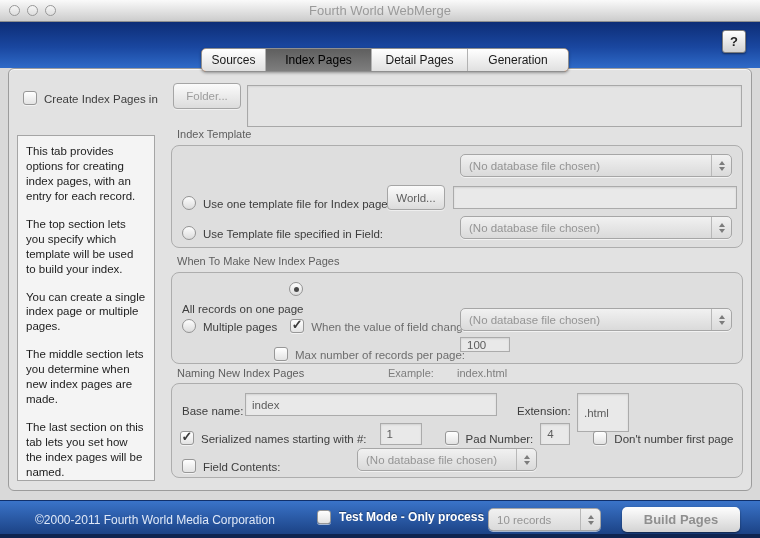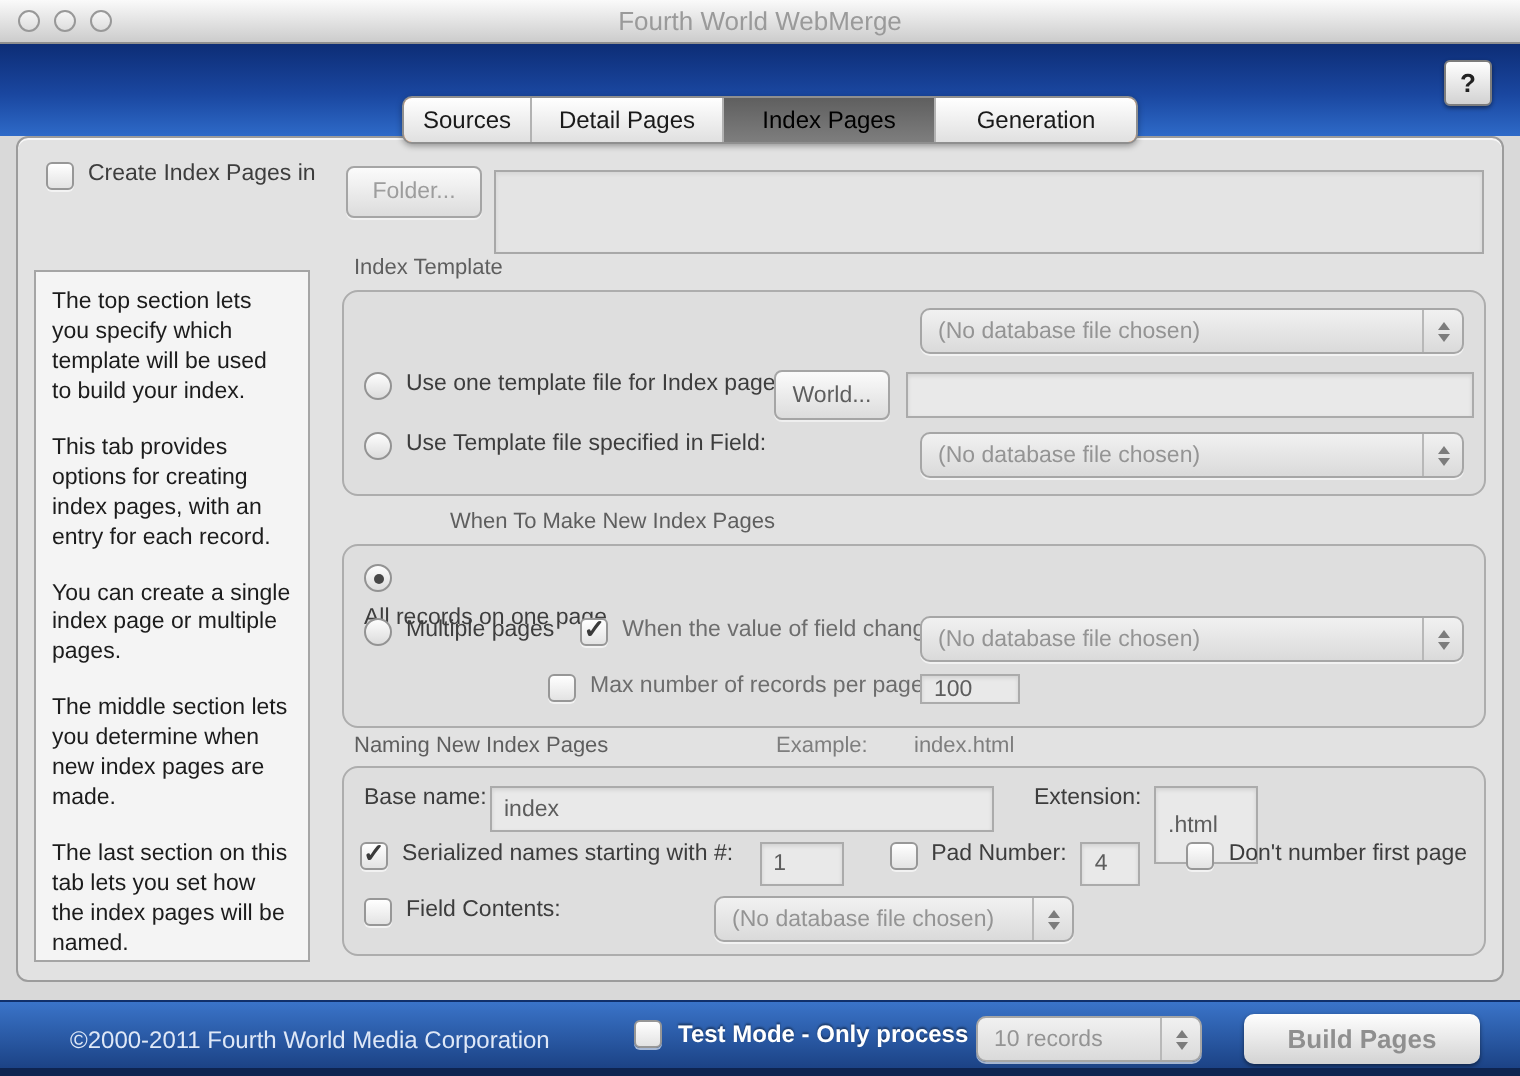--- a/index.html
+++ b/index.html
@@ -23,21 +23,21 @@
           overflow:hidden; box-shadow:0 1px 3px rgba(0,0,0,.35); z-index:5; background:#f97316; }
   .segment { height:22px; line-height:22px; text-align:center; font-size:12px; color:#1a1a1a;
              background:linear-gradient(#ffffff,#e0e0e0); border-right:1px solid #b2b2b2; }
   .segment.last { border-right:none; }
   .segment.selected { background:linear-gradient(#5f5f5f,#7e7e7e); color:#000; }
 
   
   .panel { position:absolute; left:8px; top:68px; width:744px; height:423px; background:#e2e2e2;
            border:1px solid #9c9c9c; border-radius:6px; box-shadow:inset 0 1px 0 rgba(255,255,255,.75); }
 
-  .prow { position:absolute; display:flex; align-items:flex-start; gap:7px; height:24px; font-size:11.5px; color:#3d3d3d; white-space:nowrap; }
+  .prow { position:absolute; display:flex; align-items:flex-end; gap:7px; height:24px; font-size:11.5px; color:#3d3d3d; white-space:nowrap; }
 
   
   .cb { width:14px; height:14px; border:1px solid #979797; border-radius:3px; background:linear-gradient(#ffffff,#e3e3e3);
         display:inline-flex; align-items:center; justify-content:center; flex:0 0 auto; box-shadow:0 1px 0 rgba(255,255,255,.6); position:relative; }
   .cb.checked::after { content:"✓"; font-size:13px; font-weight:bold; color:#3b3b3b; position:relative; top:-2px; }
   .radio { width:14px; height:14px; border:1px solid #939393; border-radius:50%; background:linear-gradient(#fdfdfd,#dcdcdc);
            display:inline-flex; align-items:center; justify-content:center; flex:0 0 auto; }
   .radio.selected::after { content:""; width:5px; height:5px; border-radius:50%; background:#474747; }
 
   
@@ -89,37 +89,37 @@
     </div>
     <div class="wtitle">Fourth World WebMerge</div>
   </div>
 
   <div class="header">
     <button class="helpbtn">?</button>
   </div>
 
   <div class="tabs">
     <div class="segment" style="width:64px">Sources</div>
+    <div class="segment selected" style="width:106px">Index Pages</div>
     <div class="segment" style="width:96px">Detail Pages</div>
-    <div class="segment selected" style="width:106px">Index Pages</div>
     <div class="segment last" style="width:100px">Generation</div>
   </div>
 
   <div class="panel">
 
     <div class="prow" style="left:14px; top:12px;">
       <span class="cb"></span>
       <span>Create Index Pages in</span>
     </div>
     <div class="btn disabled" style="left:164px; top:14px; width:68px; height:26px;">Folder...</div>
     <div class="bigfield" style="left:238px; top:16px; width:495px; height:42px;"></div>
 
     <div class="sidebar">
+      <p>This tab provides options for creating index pages, with an entry for each record.</p>
       <p>The top section lets you specify which template will be used to build your index.</p>
-      <p>This tab provides options for creating index pages, with an entry for each record.</p>
       <p>You can create a single index page or multiple pages.</p>
       <p>The middle section lets you determine when new index pages are made.</p>
       <p>The last section on this tab lets you set how the index pages will be named.</p>
     </div>
 
     <div class="glabel" style="left:168px; top:59px;">Index Template</div>
     <div class="gbox" style="left:162px; top:76px; height:103px;">
       <div class="popup" style="left:288px; top:8px; width:272px;">
         <span class="ptext">(No database file chosen)</span>
         <span class="parrows">
@@ -139,21 +139,21 @@
       </div>
       <div class="popup" style="left:288px; top:70px; width:272px;">
         <span class="ptext">(No database file chosen)</span>
         <span class="parrows">
             <i class="tri-up"></i>
             <i class="tri-down"></i>
           </span>
       </div>
     </div>
 
-    <div class="glabel" style="left:168px; top:186px;margin-left:48px;">When To Make New Index Pages</div>
+    <div class="glabel" style="left:168px; top:186px;">When To Make New Index Pages</div>
     <div class="gbox" style="left:162px; top:203px; height:92px;">
       <div class="prow" style="left:10px; top:9px;flex-direction:column;">
         <span class="radio selected"></span>
         <span>All records on one page</span>
       </div>
       <div class="prow" style="left:10px; top:36px;">
         <span class="radio"></span>
         <span>Multiple pages</span>
         <span class="cb checked" style="margin-left:6px"></span>
         <span style="color:#6d6d6d">When the value of field changes:</span>

